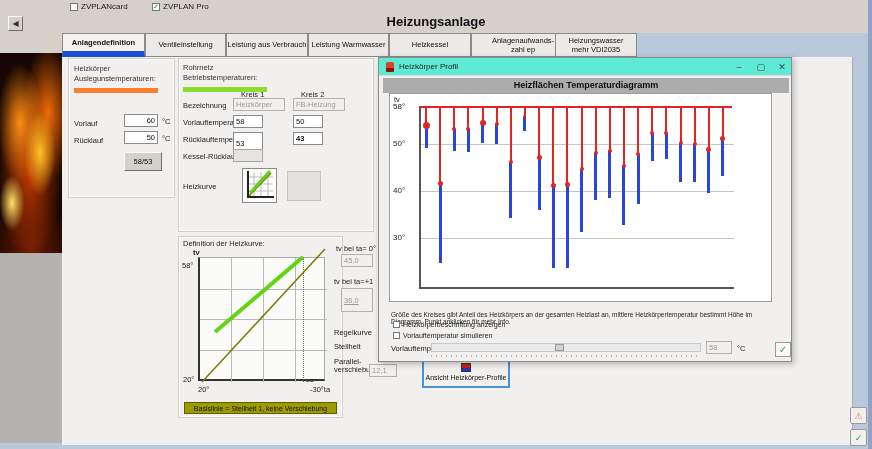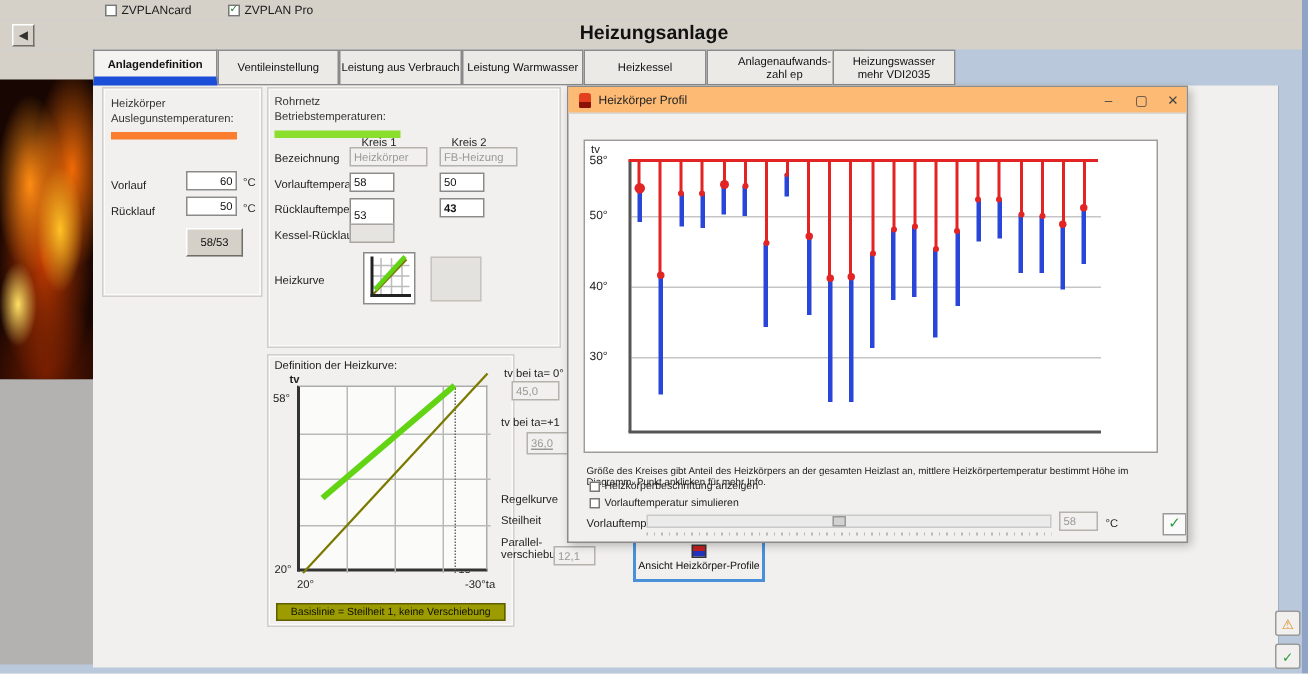--- a/index.html
+++ b/index.html
@@ -49,21 +49,21 @@
   .hk-gv { position:absolute; top:0; width:1px; height:124px; background:#b9b9b9; }
   .hk-gh { position:absolute; left:0; width:127px; height:1px; background:#b9b9b9; }
   .hk-dot { position:absolute; top:0; width:0; height:124px; border-left:1px dotted #666; }
   .banner { left:184px; top:402px; width:153px; height:12px; background:#9c9c00; border:1px solid #5e5e00; color:#101000; font-size:7px; display:flex; align-items:center; justify-content:center; }
 
   .ansichtbtn { left:422px; top:355px; width:88px; height:33px; background:#f1f0ee; border:2px solid #4a90d9; font-size:7px; color:#111; display:flex; flex-direction:column; align-items:center; justify-content:center; gap:2px; }
   .profileicon { width:10px; height:9px; border:1px solid #333; background:linear-gradient(#c32121 0 50%, #2433bd 50% 100%); }
 
   
   .dialog { left:378px; top:57px; width:414px; height:305px; background:#f1f0ee; border:1px solid #8b8b8b; box-shadow:2px 2px 6px rgba(0,0,0,.25); z-index:10; }
-  .dlg-titlebar { position:absolute; left:0; top:0; width:100%; height:18px; background:#fdba74; border-bottom:1px solid #d8d8d8; }
+  .dlg-titlebar { position:absolute; left:0; top:0; width:100%; height:18px; background:#5eead4; border-bottom:1px solid #d8d8d8; }
   .dlg-title { position:absolute; left:20px; top:4px; font-size:8px; color:#222; }
   .radiatoricon { position:absolute; left:7px; top:4px; width:8px; height:10px; background:linear-gradient(#e2401f 0 60%, #8a1206 60% 100%); border-radius:2px 2px 1px 1px; }
   .dlg-btn { position:absolute; top:2px; width:16px; height:14px; font-size:9px; color:#444; display:flex; align-items:center; justify-content:center; }
   .dlg-header { position:absolute; left:4px; top:20px; width:406px; height:15px; background:#acacac; color:#0d0d0d; font-weight:bold; font-size:9px; text-align:center; line-height:15px; }
   .chartbox { position:absolute; left:10px; top:35px; width:383px; height:209px; background:#fff; border:1px solid #9c9c9c; }
   .ylab { position:absolute; left:14px; width:22px; font-size:8px; color:#222; }
   .grid { position:absolute; left:42px; width:313px; height:1px; background:#c6c6c6; }
   .infotext { position:absolute; left:12px; top:253px; width:390px; font-size:6.5px; color:#222; }
   .dlgcb { position:absolute; display:flex; align-items:center; gap:3px; font-size:7px; color:#222; }
   .dlgcb .cbbox { width:7px; height:7px; }
@@ -201,21 +201,21 @@
   <svg width="127" height="124" style="left:0; top:0;">
     <line x1="2" y1="124" x2="125" y2="-9" stroke="#7a7a00" stroke-width="1.5"></line>
     <line x1="15" y1="74" x2="103" y2="-1" stroke="#62d414" stroke-width="4"></line>
   </svg>
 </div>
 <div class="abs banner">Basislinie = Steilheit 1, keine Verschiebung</div>
 
 <span class="abs lbl" style="left:336px; top:244px;">tv bei ta= 0°</span>
 <input class="abs fld dis" style="left: 341px; top: 254px; width: 32px; height: 13px;" value="45,0">
 <span class="abs lbl" style="left:334px; top:277px;">tv bei ta=+1</span>
-<input class="abs fld dis" style="left: 351px; top: 288px; width: 32px; height: 15px; text-decoration: underline;" value="36,0">
+<input class="abs fld dis" style="left: 341px; top: 288px; width: 32px; height: 24px; text-decoration: underline;" value="36,0">
 <span class="abs lbl" style="left:334px; top:328px;">Regelkurve</span>
 <span class="abs lbl" style="left:334px; top:342px;">Steilheit</span>
 <span class="abs lbl" style="left:334px; top:357px;">Parallel-</span>
 <span class="abs lbl" style="left:334px; top:365px;">verschiebung</span>
 <input class="abs fld dis" style="left: 369px; top: 364px; width: 28px; height: 13px;" value="12,1">
 
 <div class="abs ansichtbtn">
   <span class="profileicon"></span>
   <span>Ansicht Heizkörper-Profile</span>
 </div>
@@ -228,20 +228,21 @@
 </div>
 
 <div class="abs dialog">
   <div class="dlg-titlebar">
     <span class="radiatoricon"></span>
     <span class="dlg-title">Heizkörper Profil</span>
     <span class="dlg-btn" style="left:352px">–</span>
     <span class="dlg-btn" style="left:374px">▢</span>
     <span class="dlg-btn" style="left:395px">✕</span>
   </div>
+  <div class="dlg-header">Heizflächen Temperaturdiagramm</div>
   <div class="chartbox"></div>
   <span class="abs lbl" style="left:15px; top:37px;">tv</span>
   <span class="ylab" style="top:44px">58°</span>
   <span class="ylab" style="top:81px">50°</span>
   <span class="ylab" style="top:128px">40°</span>
   <span class="ylab" style="top:175px">30°</span>
   <div class="grid" style="top:86px"></div>
   <div class="grid" style="top:133px"></div>
   <div class="grid" style="top:180px"></div>
   <div class="abs" style="left:40px; top:49px; width:2px; height:181px; background:#555;"></div>

